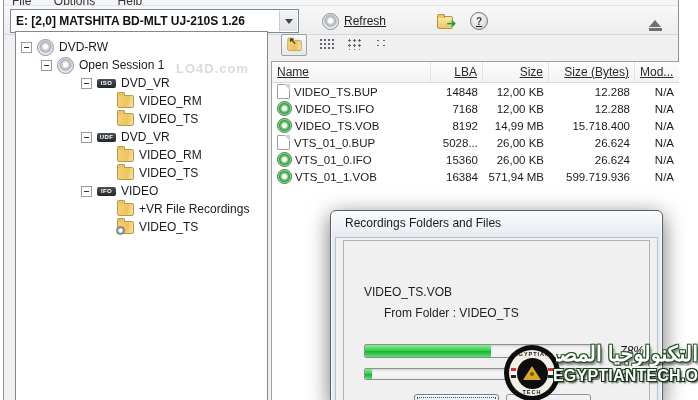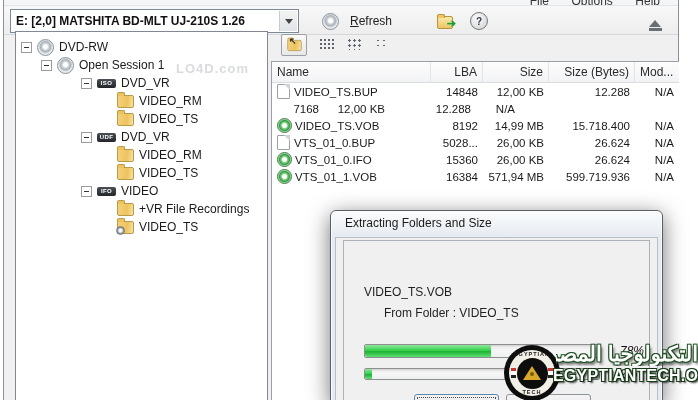--- a/index.html
+++ b/index.html
@@ -2,34 +2,34 @@
 <html><head>
 <meta charset="utf-8">
 <style>
   html,body{margin:0;padding:0;background:#ffffff;width:698px;height:400px;overflow:hidden;
     font-family:"Liberation Sans",sans-serif;-webkit-font-smoothing:antialiased;}
   .stage{position:relative;width:698px;height:400px;background:#fff;overflow:hidden;}
   .app{position:absolute;left:3px;top:0;width:674px;height:400px;background:#f0f0f0;
     border-left:1px solid #8e9199;border-right:1px solid #8e9199;}
   
   .menusliver{position:absolute;left:0;top:0;width:100%;height:5px;background:#f4f5f7;overflow:hidden;
-    border-bottom:1px solid #e3e5e8;text-align:right;}
+    border-bottom:1px solid #e3e5e8;}
   .menusliver span{display:inline-block;font-size:12px;color:#333;transform:translateY(-9px);margin-right:18px;}
   .menusliver span:first-child{margin-left:8px;}
   
   .toolbar{position:absolute;left:0;top:6px;width:100%;height:28px;
     background:linear-gradient(#f8f8f8,#ededed);border-bottom:1px solid #d5d7da;}
   .combo{position:absolute;left:6px;top:3px;width:287px;height:22px;background:#fff;
     border:1px solid #7a8a99;display:flex;align-items:center;cursor:default;}
   .combo .ctext{flex:1;font-size:12px;color:#111;padding-left:5px;white-space:nowrap;overflow:hidden;font-weight:bold;}
   .combo .cbtn{width:17px;height:20px;margin:0 1px;background:linear-gradient(#f4f4f4,#dfe3e8);
     border-left:1px solid #c6ccd2;display:flex;align-items:center;justify-content:center;}
   .combo .cbtn::before{content:"";border:4px solid transparent;border-top:5px solid #444;margin-top:4px;}
-  .tbtn{position:absolute;top:3px;height:22px;display:flex;align-items:center;gap:11px;
-    padding:0 7px;border:1px solid transparent;border-radius:2px;font-size:12px;color:#222;cursor:default;}
+  .tbtn{position:absolute;top:3px;height:22px;display:flex;align-items:center;gap:5px;
+    padding:0 7px;border:1px solid transparent;border-radius:2px;font-size:12px;color:#222;cursor:default;text-decoration:underline;}
   .tbtn u{text-decoration:underline;}
   .disc-sm{width:15px;height:15px;border-radius:50%;border:1px solid #8b939c;
     background:radial-gradient(circle at 50% 45%,#ffffff 0 2px,#d9dde1 3px,#aab2ba 5px,#e9ebee 7px);}
   .icon-extract{position:relative;width:17px;height:13px;}
   .icon-extract .fold{position:absolute;left:0;top:1px;width:14px;height:11px;border:1px solid #b8933c;
     background:linear-gradient(#fbe9a9,#ecc564);border-radius:2px;}
   .icon-extract .fold::before{content:"";position:absolute;left:-1px;top:-3px;width:6px;height:3px;
     background:#ecc564;border:1px solid #b8933c;border-bottom:none;border-radius:2px 2px 0 0;}
   .icon-extract .arr{position:absolute;right:-2px;bottom:-2px;font-size:11px;font-weight:bold;color:#1f9e28;
     text-shadow:0 0 1px #fff;}
@@ -65,21 +65,21 @@
     background:linear-gradient(#fafafa,#e8e8e8);display:flex;align-items:center;justify-content:center;}
   .upbtn .icon-folder{transform:scale(.85);}
   .upbtn .ua{position:absolute;font-size:9px;font-weight:bold;color:#2f2f2f;top:1px;left:7px;}
   .viewicon{position:absolute;top:7px;width:15px;height:12px;
     background-image:radial-gradient(#5f6670 1.1px,transparent 1.2px);background-size:4px 4px;}
   .vi2{background-image:radial-gradient(#5f6670 1.1px,transparent 1.2px);background-size:5px 5px;width:14px;}
   .vi3{background-image:radial-gradient(#5f6670 1.1px,transparent 1.2px);background-size:6px 5px;width:10px;}
   .listwrap{position:absolute;left:0;top:30px;width:100%;height:339px;background:#fff;
     border:1px solid #9aa0a6;border-right:none;}
   .lheader{display:flex;height:20px;background:linear-gradient(#fdfdfd,#f2f3f5);
-    border-bottom:1px solid #d9dbde;font-size:12px;color:#2b2b2b;}
+    border-bottom:1px solid #d9dbde;font-size:12px;color:#2b2b2b;text-decoration:underline;}
   .hc{display:flex;align-items:center;border-right:1px solid #e2e4e7;padding:0 5px;box-sizing:border-box;}
   .hc.r{justify-content:flex-end;}
   .cname{flex:1;min-width:0;} .clba{width:52px;} .csize{width:66px;} .cbytes{width:86px;} .cmod{width:44px;border-right:none;}
   .lrow{display:flex;height:17px;font-size:11.5px;color:#1a1a1a;align-items:center;}
   .lc{padding:0 5px;box-sizing:border-box;display:flex;align-items:center;white-space:nowrap;overflow:hidden;}
   .lc.r{justify-content:flex-end;}
   .icon-doc{width:11px;height:13px;background:#fff;border:1px solid #9aa0a6;border-radius:1px;margin-right:4px;flex:0 0 auto;
     position:relative;}
   .icon-doc::before{content:"";position:absolute;right:-1px;top:-1px;border:3px solid transparent;
     border-top-color:#cfd3d7;border-right-color:#cfd3d7;}
@@ -249,20 +249,24 @@
           <div class="lc cname">
               <span class="icon-doc"></span>
               <span>VIDEO_TS.BUP</span>
             </div>
           <div class="lc clba r">14848</div>
           <div class="lc csize r">12,00 KB</div>
           <div class="lc cbytes r">12.288</div>
           <div class="lc cmod r">N/A</div>
         </div>
         <div class="lrow">
+          <div class="lc cname">
+              <span class="icon-gdisc"></span>
+              <span>VIDEO_TS.IFO</span>
+            </div>
           <div class="lc clba r">7168</div>
           <div class="lc csize r">12,00 KB</div>
           <div class="lc cbytes r">12.288</div>
           <div class="lc cmod r">N/A</div>
         </div>
         <div class="lrow">
           <div class="lc cname">
               <span class="icon-gdisc"></span>
               <span>VIDEO_TS.VOB</span>
             </div>
@@ -299,21 +303,21 @@
           <div class="lc clba r">16384</div>
           <div class="lc csize r">571,94 MB</div>
           <div class="lc cbytes r">599.719.936</div>
           <div class="lc cmod r">N/A</div>
         </div>
       </div>
     </div>
   </div>
 
   <div class="dlg">
-    <div class="dlg-title">Extracting Folders and Size</div>
+    <div class="dlg-title">Recordings Folders and Files</div>
     <div class="dlg-body">
       <div class="gpanel">
         <div class="dfile">VIDEO_TS.VOB</div>
         <div class="dfrom">From Folder : VIDEO_TS</div>
         <div class="pbar pb1">
           <div class="pfill" style="width: 54%;"></div>
         </div>
         <div class="plabel pl1">78%</div>
         <div class="pbar pb2">
           <div class="pfill" style="width: 3%;"></div>

